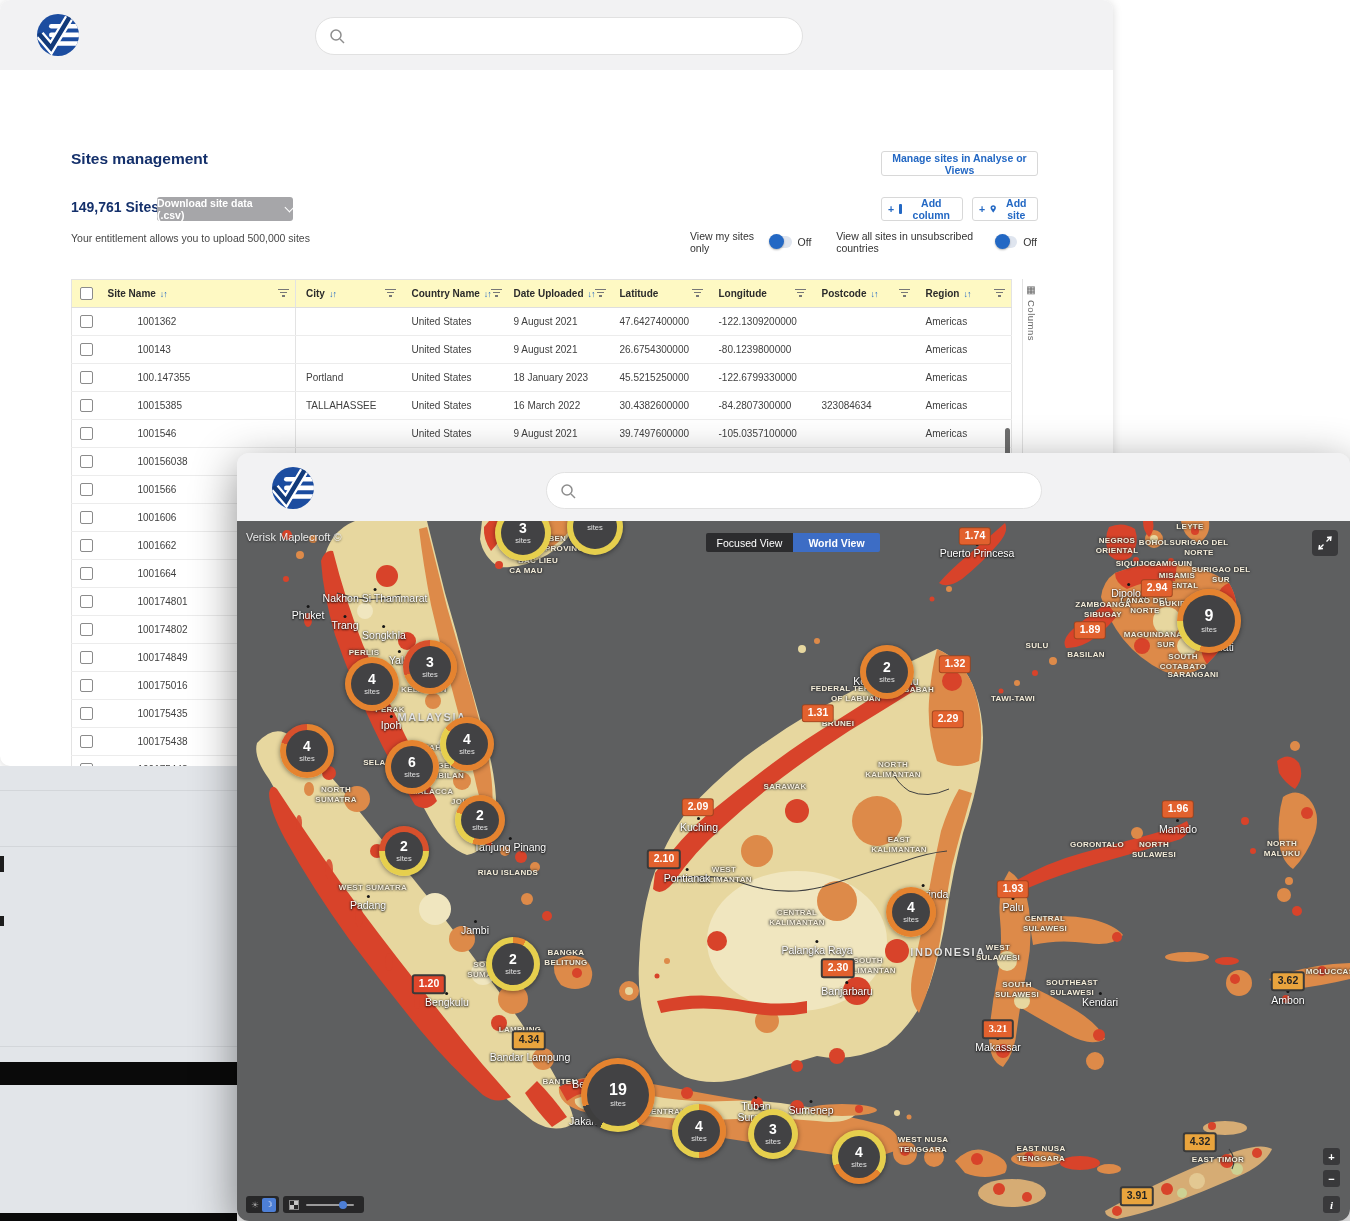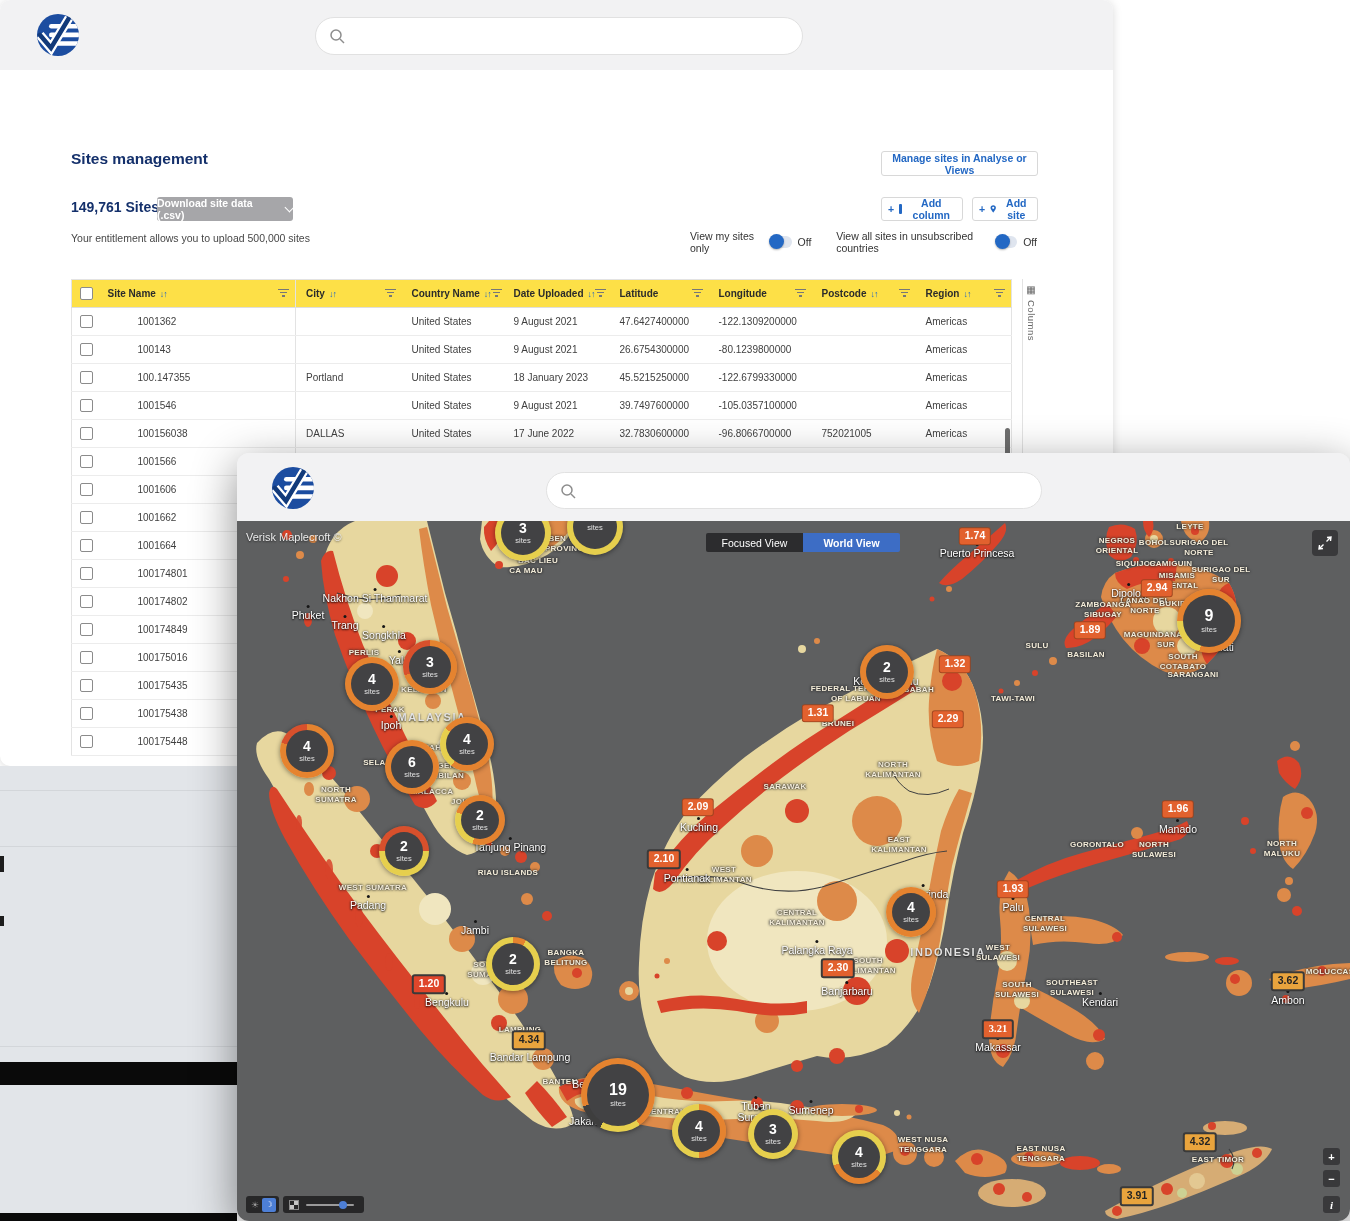--- a/index.html
+++ b/index.html
@@ -20,21 +20,21 @@
     color:#fff;font-size:10.5px;font-weight:bold;display:flex;align-items:center;justify-content:center;gap:7px;cursor:pointer;}
   .chev{width:6px;height:6px;border-right:1.6px solid #fff;border-bottom:1.6px solid #fff;transform:rotate(45deg);margin-top:-3px;}
   .entitlement{position:absolute;left:71px;top:232px;font-size:10.5px;color:#474747;}
   .toggles{position:absolute;left:690px;top:230px;width:347px;display:flex;align-items:center;
     justify-content:flex-end;font-size:10.5px;color:#333;}
   .switch{width:26px;height:12px;background:#dfe5ef;border-radius:7px;position:relative;margin:0 6px 0 9px;cursor:pointer;}
   .switch .knob{position:absolute;left:-1px;top:-2px;width:15px;height:15px;border-radius:50%;background:#2368c4;box-shadow:0 1px 2px rgba(0,0,0,.3);}
   
   .tbl{position:absolute;left:71px;top:279px;width:940px;border-collapse:collapse;table-layout:fixed;
     font-size:10px;color:#3f3f3f;border:1px solid #e3e3e3;background:#fff;}
-  .tbl th{height:27px;background:#fde047;border-bottom:1px solid #dedede;font-weight:bold;color:#2b2b2b;padding:0;text-align:right;}
+  .tbl th{height:27px;background:#fef9c3;border-bottom:1px solid #dedede;font-weight:bold;color:#2b2b2b;padding:0;text-align:right;}
   .tbl td{height:27px;border-bottom:1px solid #ececec;padding:0 0 0 10px;white-space:nowrap;overflow:hidden;}
   .tbl td.cb,.tbl th.cb{padding:0;}
   .tbl th:nth-child(2),.tbl td:nth-child(2){border-right:1px solid #e3e3e3;}
   .tbl td.site{padding-left:40px;}
   .hwrap{display:flex;align-items:center;padding:0 6px 0 10px;}
   .hwrap .hlbl{white-space:nowrap;}
   .sic{color:#2368c4;font-size:9px;font-weight:bold;letter-spacing:-1px;margin-left:4px;}
   .sp{flex:1;}
   .funnel{display:inline-block;width:11px;}
   .funnel i{display:block;height:1.5px;background:#777;margin:0 auto 1.6px;}
@@ -53,21 +53,21 @@
   .left-strip .smudge{position:absolute;left:0;width:4px;background:#1d1d1d;}
   
   .map-card{position:absolute;left:237px;top:453px;width:1113px;height:768px;border-radius:12px;overflow:hidden;
     background:#f2f2f3;box-shadow:0 12px 45px rgba(0,0,0,.45);}
   .map-head{position:absolute;left:0;top:0;width:1113px;height:68px;background:#f2f2f3;z-index:10;}
   .map-area{position:absolute;left:0;top:68px;width:1113px;height:700px;background:#5e5f60;overflow:hidden;}
   #islands{position:absolute;left:0;top:0;z-index:1;}
   #overlays{position:absolute;inset:0;z-index:2;}
   .attribution{position:absolute;left:9px;top:10px;font-size:11px;color:#ececec;z-index:6;text-shadow:0 1px 2px rgba(0,0,0,.6);}
   .viewtoggle{position:absolute;left:469px;top:12px;z-index:7;display:flex;border-radius:2px;overflow:hidden;cursor:pointer;}
-  .viewtoggle .vt{width:97px;height:19px;display:flex;align-items:center;justify-content:center;font-size:10.5px;color:#fff;}
+  .viewtoggle .vt{width:87px;height:19px;display:flex;align-items:center;justify-content:center;font-size:10.5px;color:#fff;}
   .vt.focused{background:#2c2c2e;}
   .vt.world{background:#3d6dc5;font-weight:bold;}
   .sq-btn{position:absolute;background:#39393b;border-radius:4px;z-index:7;display:flex;align-items:center;justify-content:center;color:#fff;cursor:pointer;}
   .expand-btn{right:12px;top:9px;width:26px;height:26px;}
   .zbtn{right:10px;width:17px;height:17px;border-radius:3px;font-size:11px;font-weight:bold;}
   .pill{position:absolute;height:17px;background:#272728;border-radius:3px;display:flex;align-items:center;z-index:7;}
   .pill .sun{color:#9a9a9a;font-size:9px;margin:0 3px 0 5px;}
   .pill .moonbtn{width:14px;height:14px;background:#4d7fd6;border-radius:2px;color:#fff;font-size:8px;
     display:flex;align-items:center;justify-content:center;cursor:pointer;}
   .checker{width:8px;height:8px;margin-left:6px;
@@ -306,20 +306,33 @@
           <td class="cb">
             <div class="cbx"></div>
           </td>
           <td class="site">100.147355</td>
           <td>Portland</td>
           <td>United States</td>
           <td>18 January 2023</td>
           <td>45.5215250000</td>
           <td>-122.6799330000</td>
           <td></td>
+          <td>Americas</td>
+        </tr>
+        <tr>
+          <td class="cb">
+            <div class="cbx"></div>
+          </td>
+          <td class="site">10015385</td>
+          <td>TALLAHASSEE</td>
+          <td>United States</td>
+          <td>16 March 2022</td>
+          <td>30.4382600000</td>
+          <td>-84.2807300000</td>
+          <td>323084634</td>
           <td>Americas</td>
         </tr>
         <tr>
           <td class="cb">
             <div class="cbx"></div>
           </td>
           <td class="site">1001546</td>
           <td></td>
           <td>United States</td>
           <td>9 August 2021</td>

